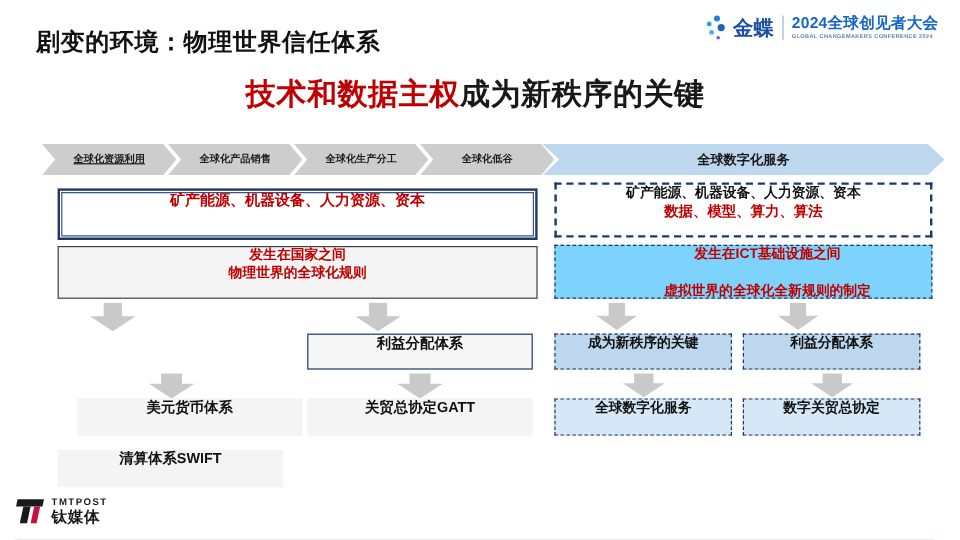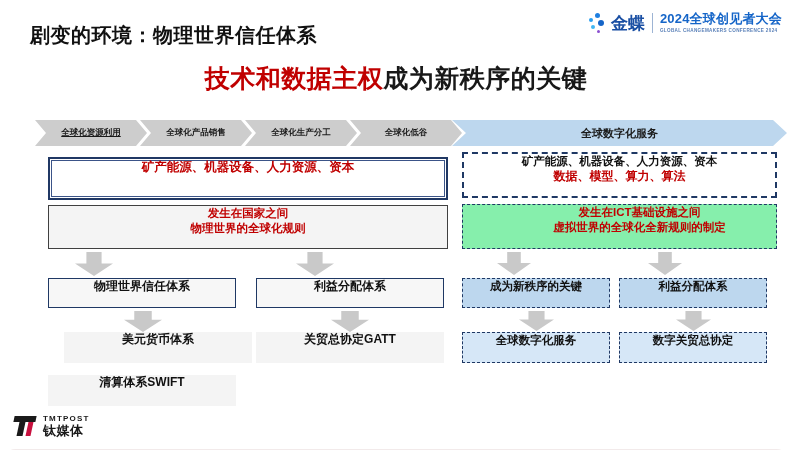--- a/index.html
+++ b/index.html
@@ -165,21 +165,21 @@
     background: #f4f4f4;
     border: none;
   }
 
   
   .bx-top-right {
     background: #ffffff;
     border: 2px dashed #1f3864;
   }
   .bx-sub-right {
-    background: #86efac;
+    background: #7dd3fc;
     border: 1.6px dashed #1f3864;
     padding-left: 40px;
   }
   .bx-mid-right {
     background: #bdd7ee;
     border: 1.6px dashed #1f3864;
   }
   .bx-plain-right {
     background: #d6e7f7;
     border: 1.4px dashed #1f3864;
@@ -294,23 +294,20 @@
   </div>
 
   <div class="box bx-sub-left" style="left:48px; top:205px; width:400px; height:44px;">
     <div class="line t-red" style="font-size:11.5px;">发生在国家之间</div>
     <div class="line t-red" style="font-size:11.5px;">物理世界的全球化规则</div>
   </div>
 
   <div class="arrow down" style="left:75px;  top:252px; width:38px; height:24px;"></div>
   <div class="arrow down" style="left:296px; top:252px; width:38px; height:24px;"></div>
 
-  <div class="box bx-mid-left" style="left:48px; top:278px; width:188px; height:30px;">
-    <div class="line t-black" style="font-size:12px;">物理世界信任体系</div>
-  </div>
   <div class="box bx-mid-left" style="left:256px; top:278px; width:188px; height:30px;">
     <div class="line t-black" style="font-size:12px;">利益分配体系</div>
   </div>
 
   <div class="arrow wide" style="left:124px; top:311px; width:38px; height:21px;"></div>
   <div class="arrow wide" style="left:331px; top:311px; width:38px; height:21px;"></div>
 
   <div class="box bx-plain-left" style="left:64px; top:332px; width:188px; height:31px;">
     <div class="line t-black" style="font-size:12px;">美元货币体系</div>
   </div>
@@ -322,21 +319,21 @@
     <div class="line t-black" style="font-size:12px;">清算体系SWIFT</div>
   </div>
 
   <div class="box bx-top-right" style="left:462px; top:152px; width:315px; height:46px;">
     <div class="line t-black" style="font-size:11.5px;">矿产能源、机器设备、人力资源、资本</div>
     <div class="line t-red" style="font-size:12px;">数据、模型、算力、算法</div>
   </div>
 
   <div class="box bx-sub-right" style="left:462px; top:204px; width:315px; height:45px;">
     <div class="line t-red" style="font-size:11.5px;">发生在ICT基础设施之间</div>
-    <div class="line t-red" style="font-size:11.5px;">虚拟世界的全球化全新规则的制定</div>
+    <div class="line t-red" style="font-size:11.5px;margin-top:16px;">虚拟世界的全球化全新规则的制定</div>
   </div>
 
   <div class="arrow down" style="left:497px; top:252px; width:34px; height:23px;"></div>
   <div class="arrow down" style="left:648px; top:252px; width:34px; height:23px;"></div>
 
   <div class="box bx-mid-right" style="left:462px; top:278px; width:148px; height:30px;">
     <div class="line t-black" style="font-size:11.5px;">成为新秩序的关键</div>
   </div>
   <div class="box bx-mid-right" style="left:619px; top:278px; width:148px; height:30px;">
     <div class="line t-black" style="font-size:11.5px;">利益分配体系</div>

